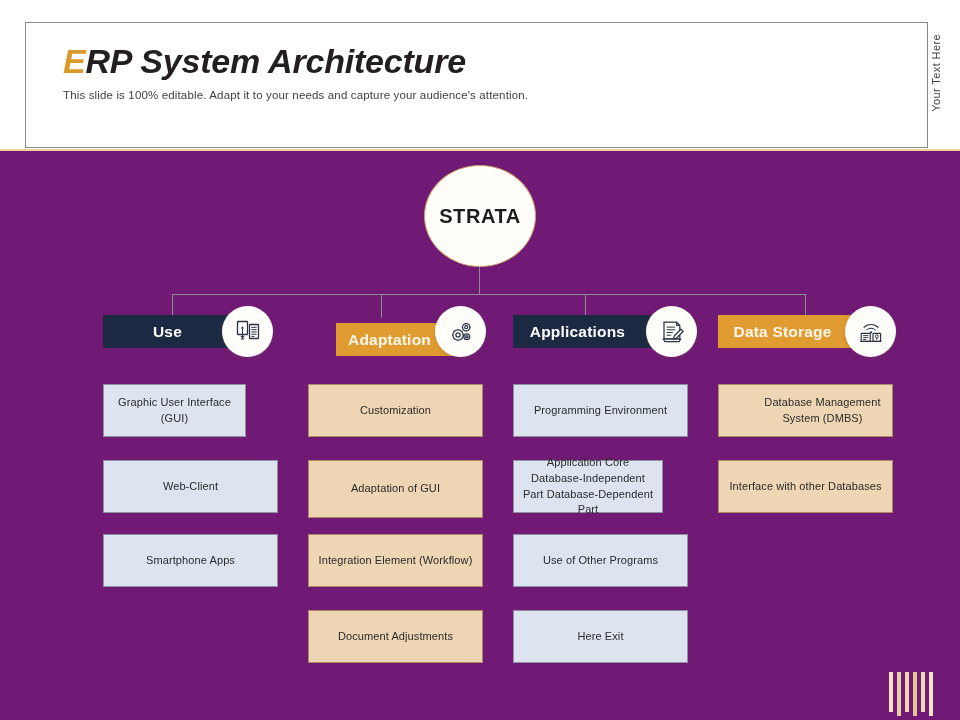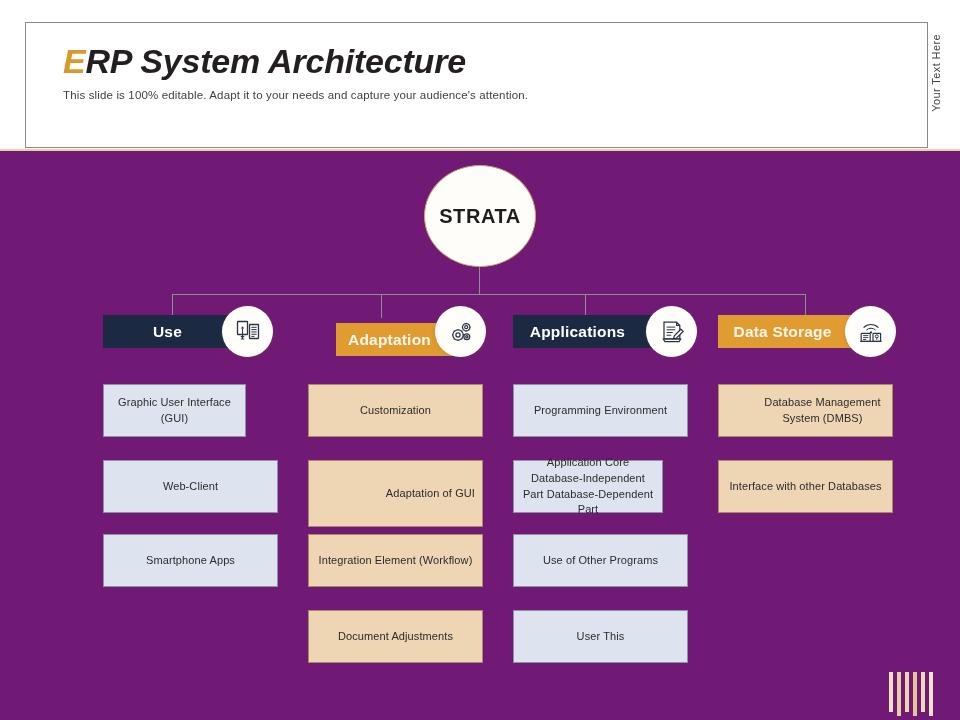--- a/index.html
+++ b/index.html
@@ -193,21 +193,21 @@
         </g>
         <g>
           <circle cx="19.8" cy="18.8" r="2.9"></circle>
           <circle cx="19.8" cy="18.8" r="1.1"></circle>
         </g>
       </svg>
     </div>
     <div class="item tan" style="left:308px;top:233px;width:175px;height:53px;">
       <span>Customization</span>
     </div>
-    <div class="item tan" style="left:308px;top:309px;width:175px;height:67px;justify-content:flex-end;">
+    <div class="item tan" style="left:308px;top:309px;width:175px;height:58px;">
       <span>Adaptation of GUI</span>
     </div>
     <div class="item tan" style="left:308px;top:383px;width:175px;height:53px;">
       <span>Integration Element (Workflow)</span>
     </div>
     <div class="item tan" style="left:308px;top:459px;width:175px;height:53px;">
       <span>Document Adjustments</span>
     </div>
 
     <div class="col-head dark" style="left:513px;top:164px;width:155px;">
@@ -225,21 +225,21 @@
     <div class="item blue" style="left:513px;top:233px;width:175px;height:53px;">
       <span>Programming Environment</span>
     </div>
     <div class="item blue" style="left:513px;top:309px;width:150px;height:53px;">
       <span>Application Core Database-Independent Part Database-Dependent Part</span>
     </div>
     <div class="item blue" style="left:513px;top:383px;width:175px;height:53px;">
       <span>Use of Other Programs</span>
     </div>
     <div class="item blue" style="left:513px;top:459px;width:175px;height:53px;">
-      <span>User This</span>
+      <span>Here Exit</span>
     </div>
 
     <div class="col-head gold" style="left:718px;top:164px;width:155px;">
       <span class="ch-label">Data Storage</span>
     </div>
     <div class="badge" style="left:845px;top:155px;">
       <svg width="28" height="28" viewBox="0 0 28 28" fill="none" stroke="#2b3445" stroke-width="1.2">
         <path d="M6.6 9.6a10.4 10.4 0 0 1 14.8 0" stroke-width="1.1"></path>
         <path d="M9.4 12.1a6.6 6.6 0 0 1 9.2 0" stroke-width="1"></path>
         <circle cx="14" cy="14.4" r="1.1" fill="#2b3445" stroke="none"></circle>

